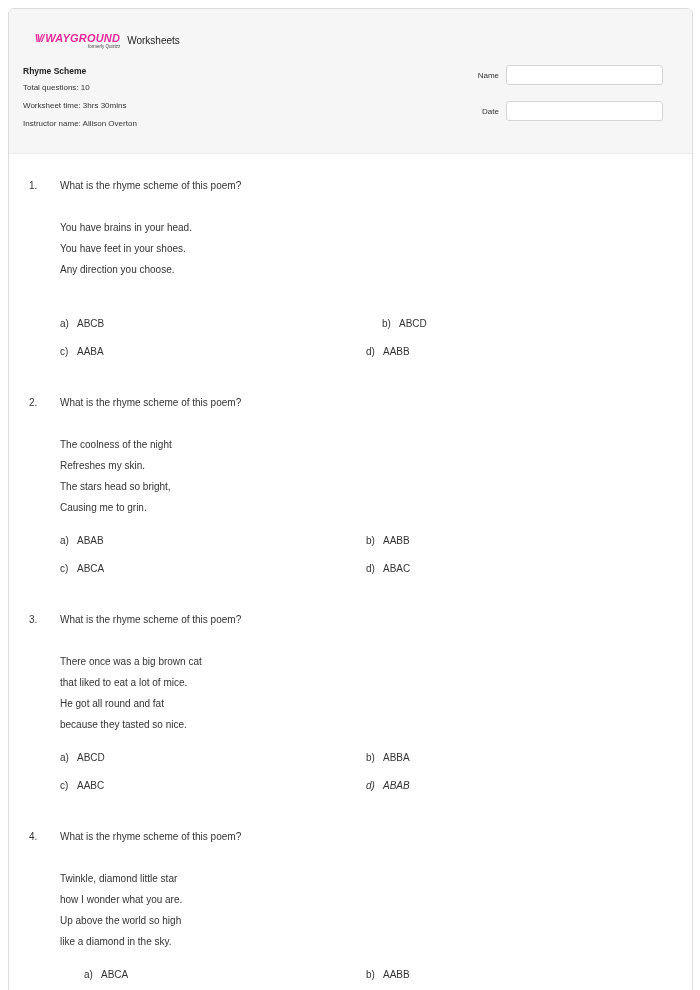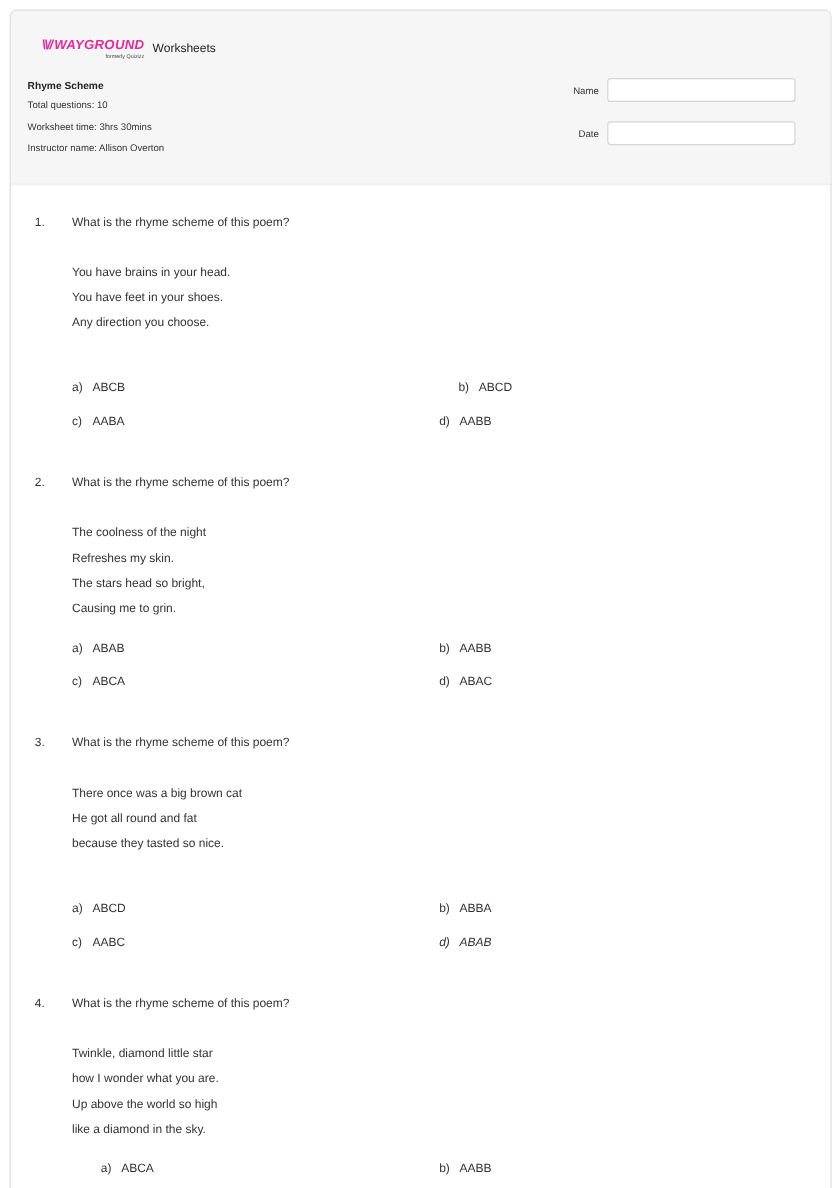--- a/index.html
+++ b/index.html
@@ -99,20 +99,21 @@
       <div class="opt" style="left:357px; top:166px;"><span class="letter">d)</span><span>ABAC</span></div>
     </div>
 
     <div class="q" style="top:460px;">
       <div class="q-head">
         <span class="q-num">3.</span>
         <span class="q-text">What is the rhyme scheme of this poem?</span>
       </div>
       <div class="poem" style="top:42px;">
         <div>There once was a big brown cat</div>
+        <div>that liked to eat a lot of mice.</div>
         <div>He got all round and fat</div>
         <div>because they tasted so nice.</div>
       </div>
       <div class="opt" style="left:51px; top:138px;"><span class="letter">a)</span><span>ABCD</span></div>
       <div class="opt" style="left:357px; top:138px;"><span class="letter">b)</span><span>ABBA</span></div>
       <div class="opt" style="left:51px; top:166px;"><span class="letter">c)</span><span>AABC</span></div>
       <div class="opt" style="left:357px; top:166px;font-style:italic;"><span class="letter">d)</span><span>ABAB</span></div>
     </div>
 
     <div class="q" style="top:677px;">

